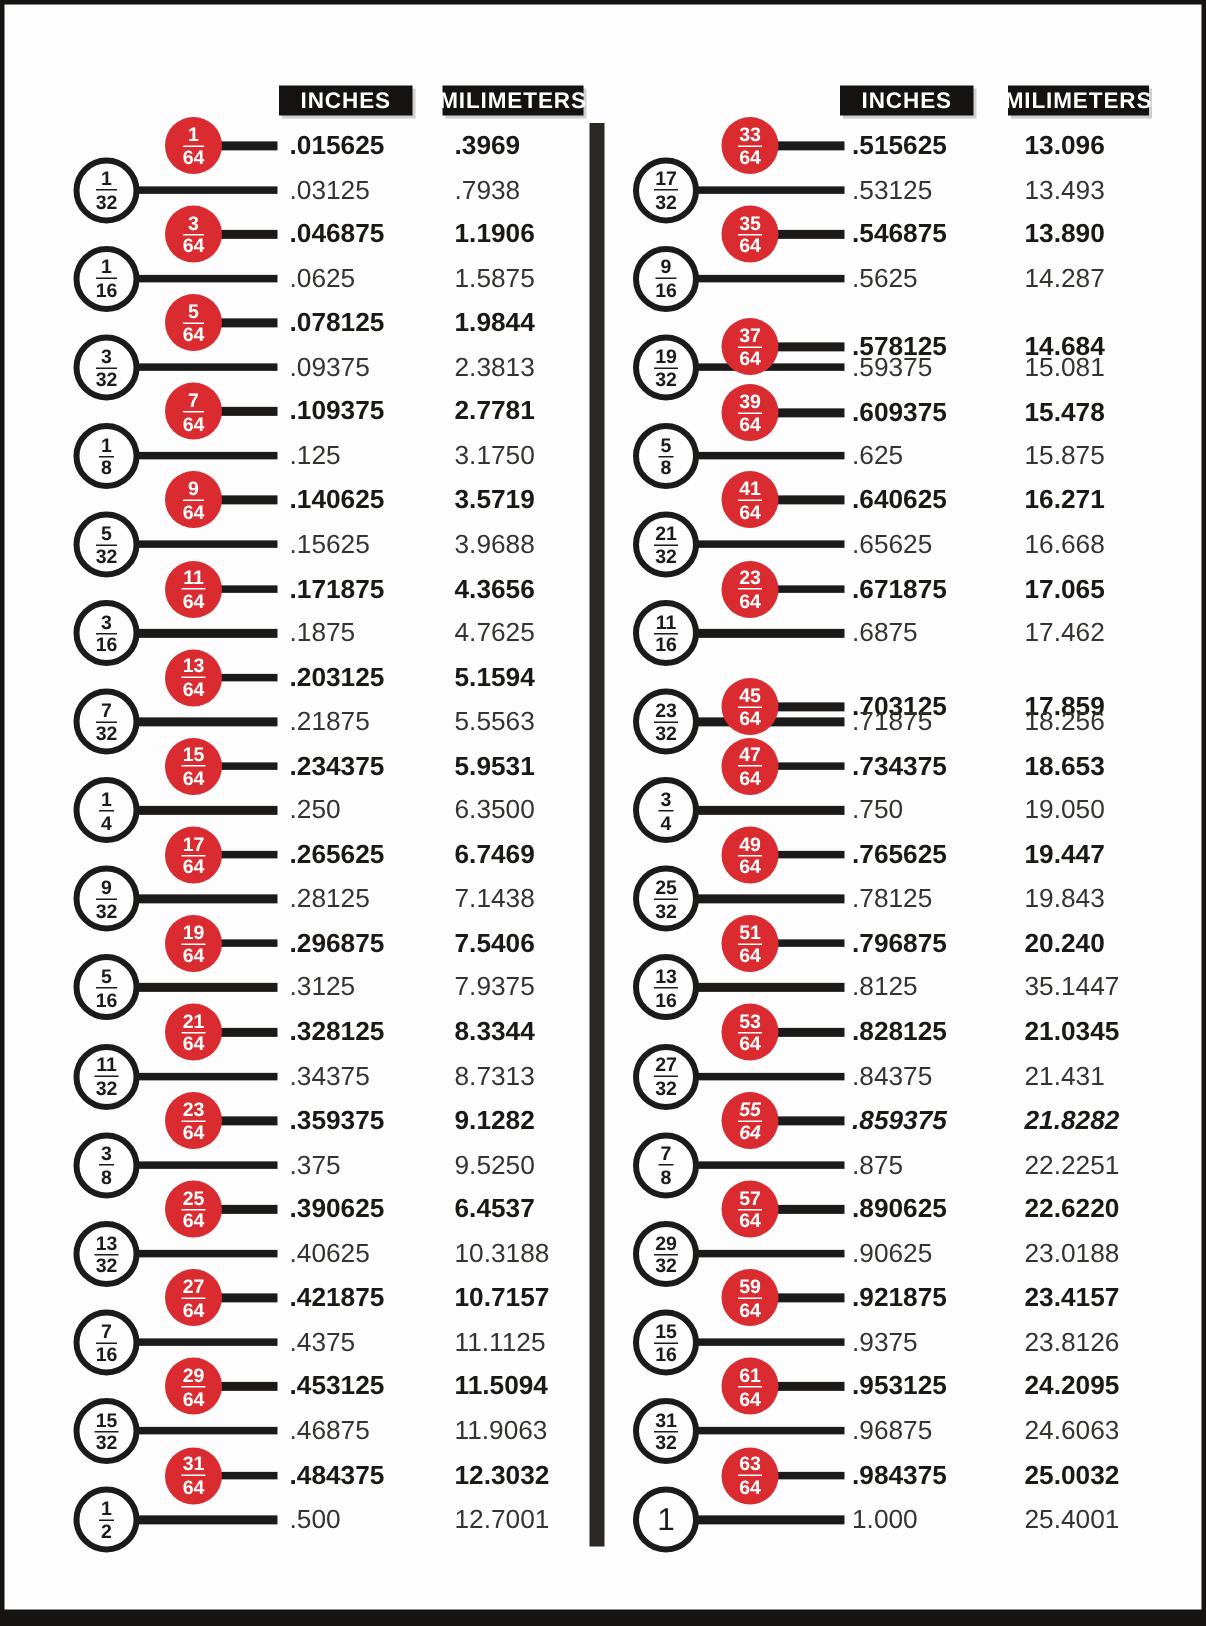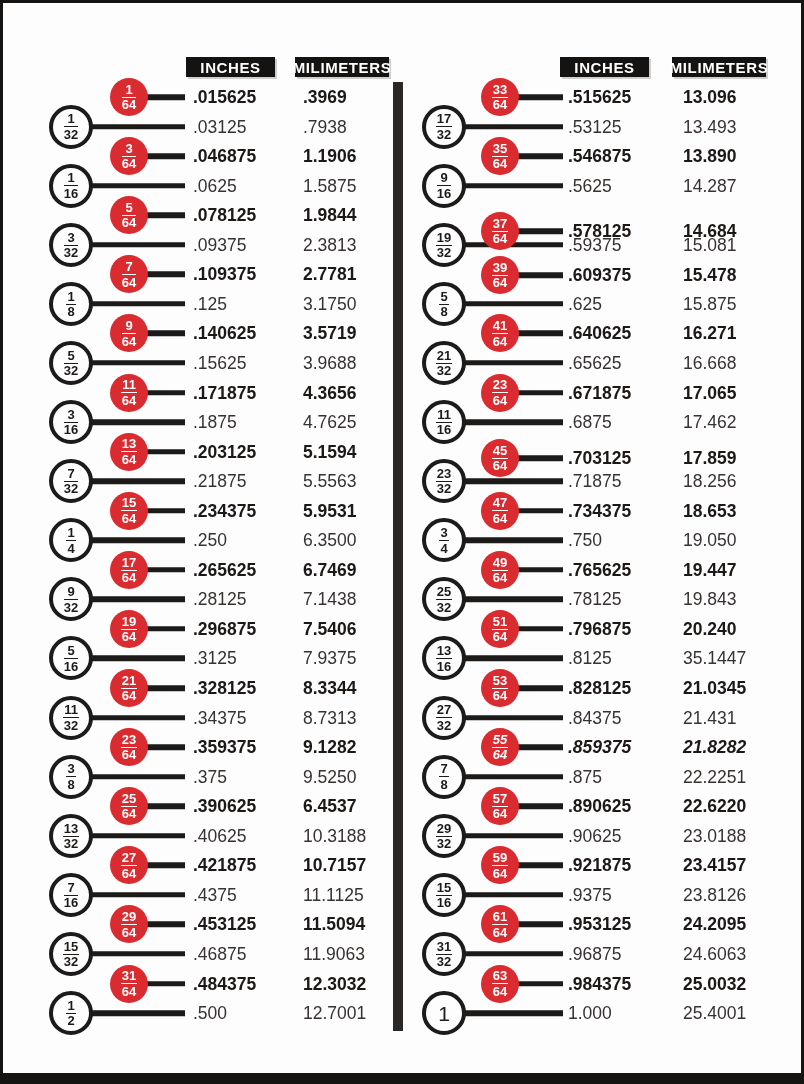--- a/index.html
+++ b/index.html
@@ -574,21 +574,21 @@
           <div class="leader"></div>
           <div class="circle white">
             <span class="frac">
               <span class="num">11</span>
               <span class="den">16</span>
             </span>
           </div>
           <div class="val in">.6875</div>
           <div class="val mm">17.462</div>
         </div>
-        <div class="row red-row" style="top: 393px;">
+        <div class="row red-row" style="top: 406px;">
           <div class="leader"></div>
           <div class="circle red">
             <span class="frac">
               <span class="num">45</span>
               <span class="den">64</span>
             </span>
           </div>
           <div class="val in">.703125</div>
           <div class="val mm">17.859</div>
         </div>

